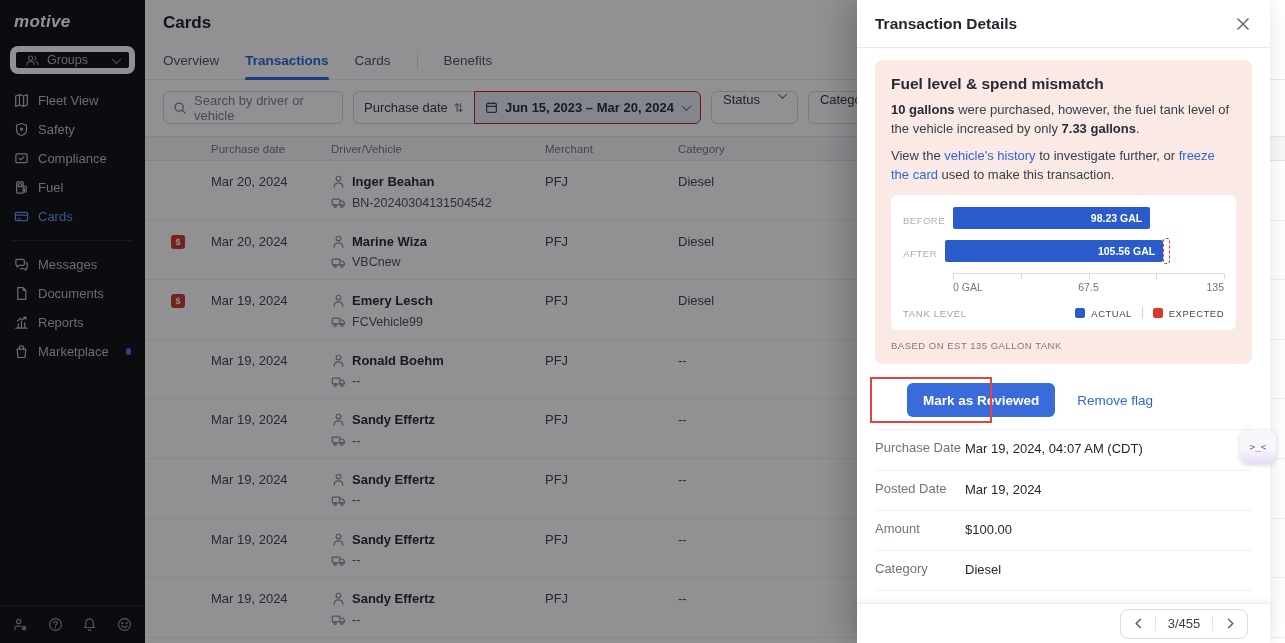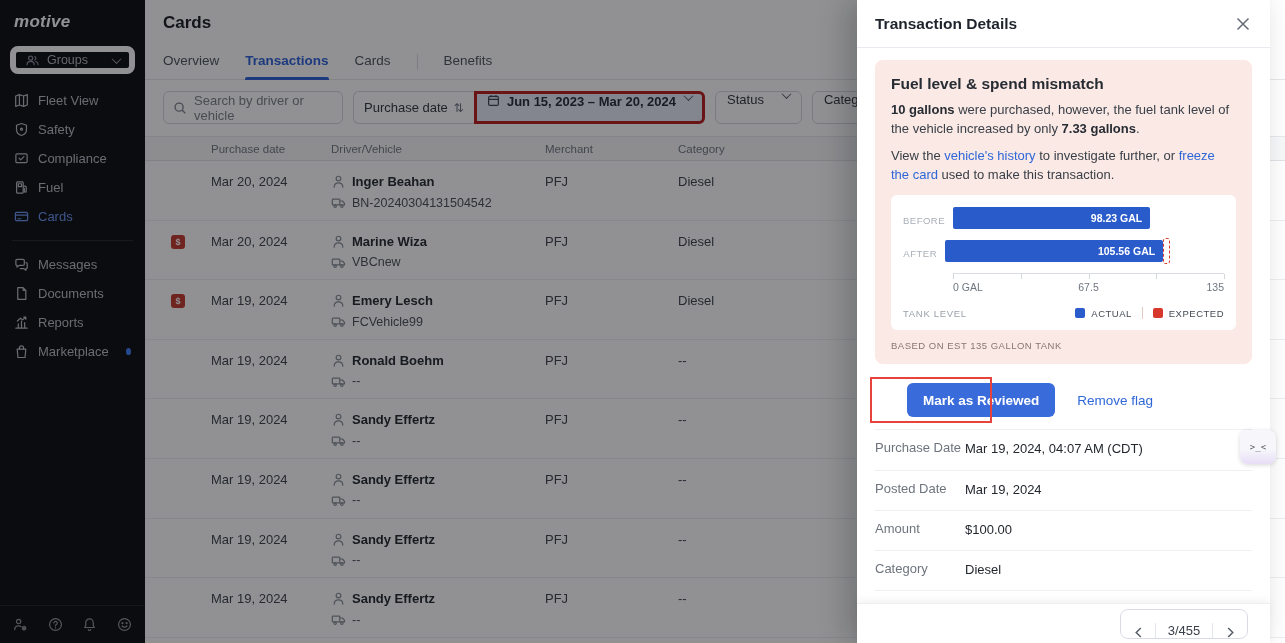--- a/index.html
+++ b/index.html
@@ -40,22 +40,22 @@
 
   .filterbar { display:flex; align-items:center; gap:10px; padding:11px 0 0 18px; height:44px; }
   .searchbox { width:180px; height:33px; border:1px solid #d4d8dd; border-radius:6px;
     display:flex; align-items:center; gap:7px; padding:0 9px; color:#7a818a; font-size:13px; }
   .chip { height:33px; border:1px solid #d4d8dd; border-radius:6px; display:flex;
     align-items:flex-start; gap:17px; padding:0 11px; font-size:13px; color:#31373f; cursor:pointer;
     white-space:nowrap; }
   .pd-group { display:flex; height:33px; }
   .pd-left { border:1px solid #d4d8dd; border-right:none; border-radius:6px 0 0 6px;
     display:flex; align-items:center; gap:6px; padding:0 10px; font-size:13px; color:#31373f; cursor:pointer; }
-  .pd-right { border:3px solid #b91c1c; background:#e6ecf6; border-radius:0 6px 6px 0;
-    display:flex; align-items:flex-start; gap:7px; padding:0 10px; font-size:13px; color:#232a36;
+  .pd-right { border:1px solid #b91c1c; background:#e6ecf6; border-radius:0 6px 6px 0;
+    display:flex; align-items:center; gap:7px; padding:0 10px; font-size:13px; color:#232a36;
     font-weight:600; cursor:pointer; }
   .chev { width:7px; height:7px; border-right:1.6px solid #5a6068; border-bottom:1.6px solid #5a6068;
     transform:rotate(45deg) translate(-1px,-1px); display:inline-block; margin-left:2px; }
   .sortglyph { font-size:12px; color:#6b7280; line-height:1; }
 
   .tablewrap { margin-top:12px; }
   .thead, .trow { display:grid; grid-template-columns:66px 120px 214px 133px 1fr; align-items:start; }
   .thead { background:#f7f8f9; border-top:1px solid #e6e9ec; border-bottom:1px solid #e0e3e7;
     height:25px; align-items:center; }
   .th { font-size:11.5px; color:#6f7780; }
@@ -122,21 +122,21 @@
   .detail-row { display:flex; padding:10px 0 11px; border-top:1px solid #eef0f3; }
   .detail-row .lbl { flex:0 0 90px; font-size:13px; color:#6e747d; }
   .detail-row .val { font-size:13px; color:#23272e; line-height:1.4; }
   .detail-row .val .v-main { font-weight:600; }
   .detail-row .val .v-sub { font-weight:400; margin-top:2px; }
   .detail-row .val .v-link { display:block; margin-top:2px; color:#2f67d8; cursor:pointer; }
 
   .dlg-foot { position:absolute; left:0; right:0; bottom:0; height:40px; background:#fff;
     border-top:1px solid #edeff2; box-shadow:0 -3px 8px rgba(20,26,34,.05); display:flex;
     align-items:center; justify-content:flex-end; padding-right:22px; z-index:70; }
-  .pager { display:flex; align-items:flex-end; border:1px solid #d8dce2; border-radius:8px;
+  .pager { display:flex; align-items:center; border:1px solid #d8dce2; border-radius:8px;
     height:30px; overflow:hidden; }
   .pg-btn { width:34px; display:flex; align-items:center; justify-content:center; color:#575e68;
     cursor:pointer; }
   .pg-num { width:58px; display:flex; align-items:center; justify-content:center; font-size:13px;
     color:#3a4049; border-left:1px solid #e3e6ea; border-right:1px solid #e3e6ea; }
 
   .cursor-badge { position:absolute; right:-6px; top:430px; width:36px; height:34px;
     border-radius:8px; background:linear-gradient(180deg,#f7f7fb 55%, #e7ddf6 100%);
     box-shadow:0 1px 4px rgba(30,34,44,.18); display:flex; align-items:center; justify-content:center;
     font-family:"DejaVu Sans Mono", monospace; font-size:9px; color:#5a5f6a; z-index:75; cursor:pointer; }

